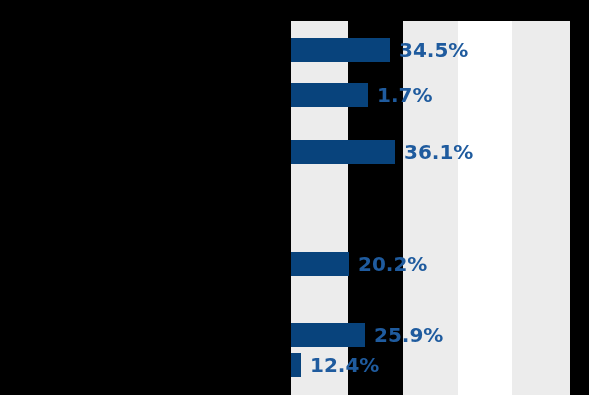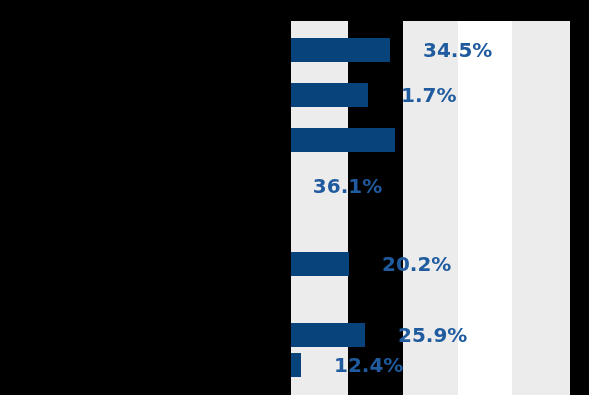--- a/index.html
+++ b/index.html
@@ -36,21 +36,20 @@
     top: 0;
     width: 589px;
     height: 395px;
   }
   .bar-row {
     position: absolute;
     left: 291px;
     height: 24px;
     display: flex;
     align-items: center;
-    gap: 24px;
   }
   .bar {
     height: 24px;
     background: #08437c;
     flex: none;
   }
   .bar-label {
     margin-left: 9px;
     color: #1f5b9e;
     font-size: 20px;
@@ -75,21 +74,21 @@
 
   <div id="plot-area">
       <div class="bar-row" style="top: 38px;">
         <div class="bar" style="width: 99px;"></div>
         <span class="bar-label">34.5%</span>
       </div>
       <div class="bar-row" style="top: 83px;">
         <div class="bar" style="width: 77px;"></div>
         <span class="bar-label">1.7%</span>
       </div>
-      <div class="bar-row" style="top: 128px; flex-direction: column;">
+      <div class="bar-row" style="top: 140px;">
         <div class="bar" style="width: 104px;"></div>
         <span class="bar-label">36.1%</span>
       </div>
       <div class="bar-row" style="top: 252px;">
         <div class="bar" style="width: 58px;"></div>
         <span class="bar-label">20.2%</span>
       </div>
       <div class="bar-row" style="top: 308px; margin-top: 15px;">
         <div class="bar" style="width: 74px;"></div>
         <span class="bar-label">25.9%</span>

